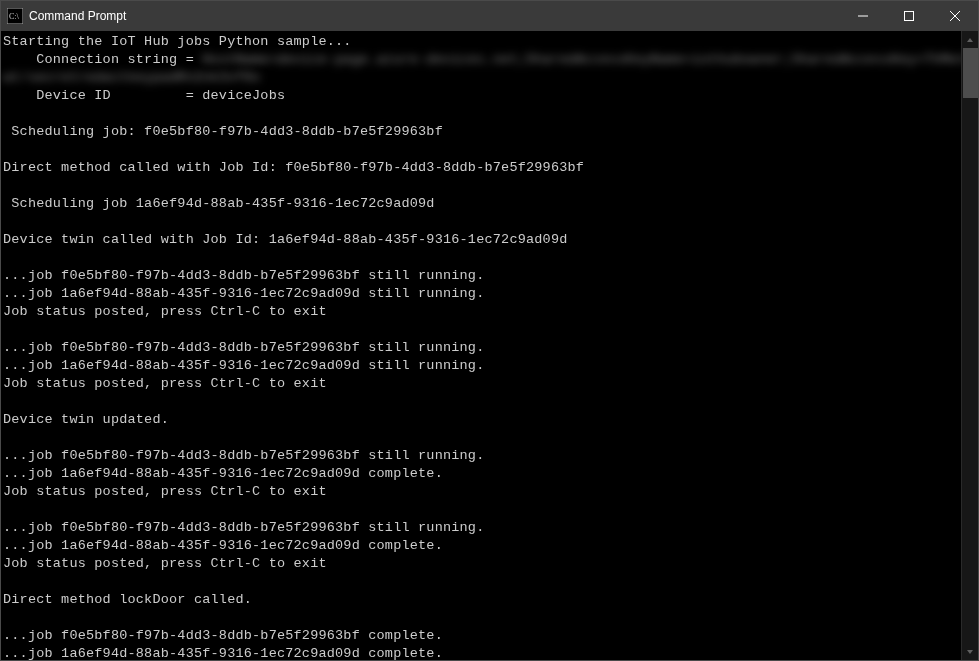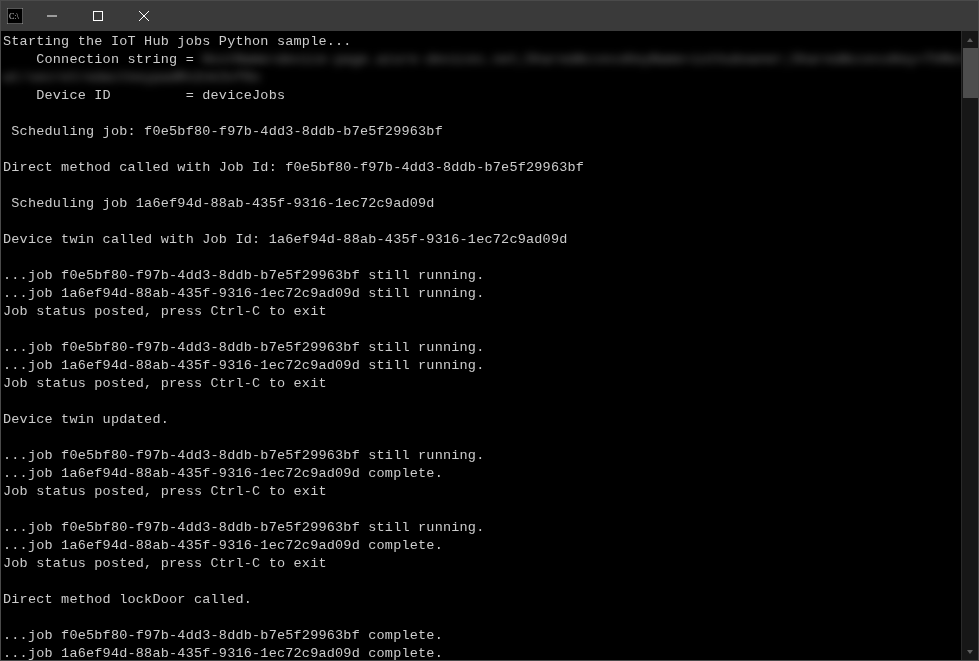--- a/index.html
+++ b/index.html
@@ -122,20 +122,21 @@
 </head>
 <body>
 
 <div class="titlebar">
   <div class="titlebar-icon">
     <svg viewBox="0 0 16 16">
       <rect x="0" y="0" width="16" height="16" fill="#000" stroke="#aaa" stroke-width="1"></rect>
       <text x="2" y="11" font-size="8" fill="#ccc" font-family="Consolas">C:\</text>
     </svg>
   </div>
+  <div class="titlebar-title">Command Prompt</div>
   <div class="titlebar-controls">
     <div class="titlebar-btn">
       <svg viewBox="0 0 10 10">
           <line x1="0" y1="5" x2="10" y2="5"></line>
         </svg>
     </div>
     <div class="titlebar-btn">
       <svg viewBox="0 0 10 10">
           <rect x="0.5" y="0.5" width="9" height="9"></rect>
         </svg>

